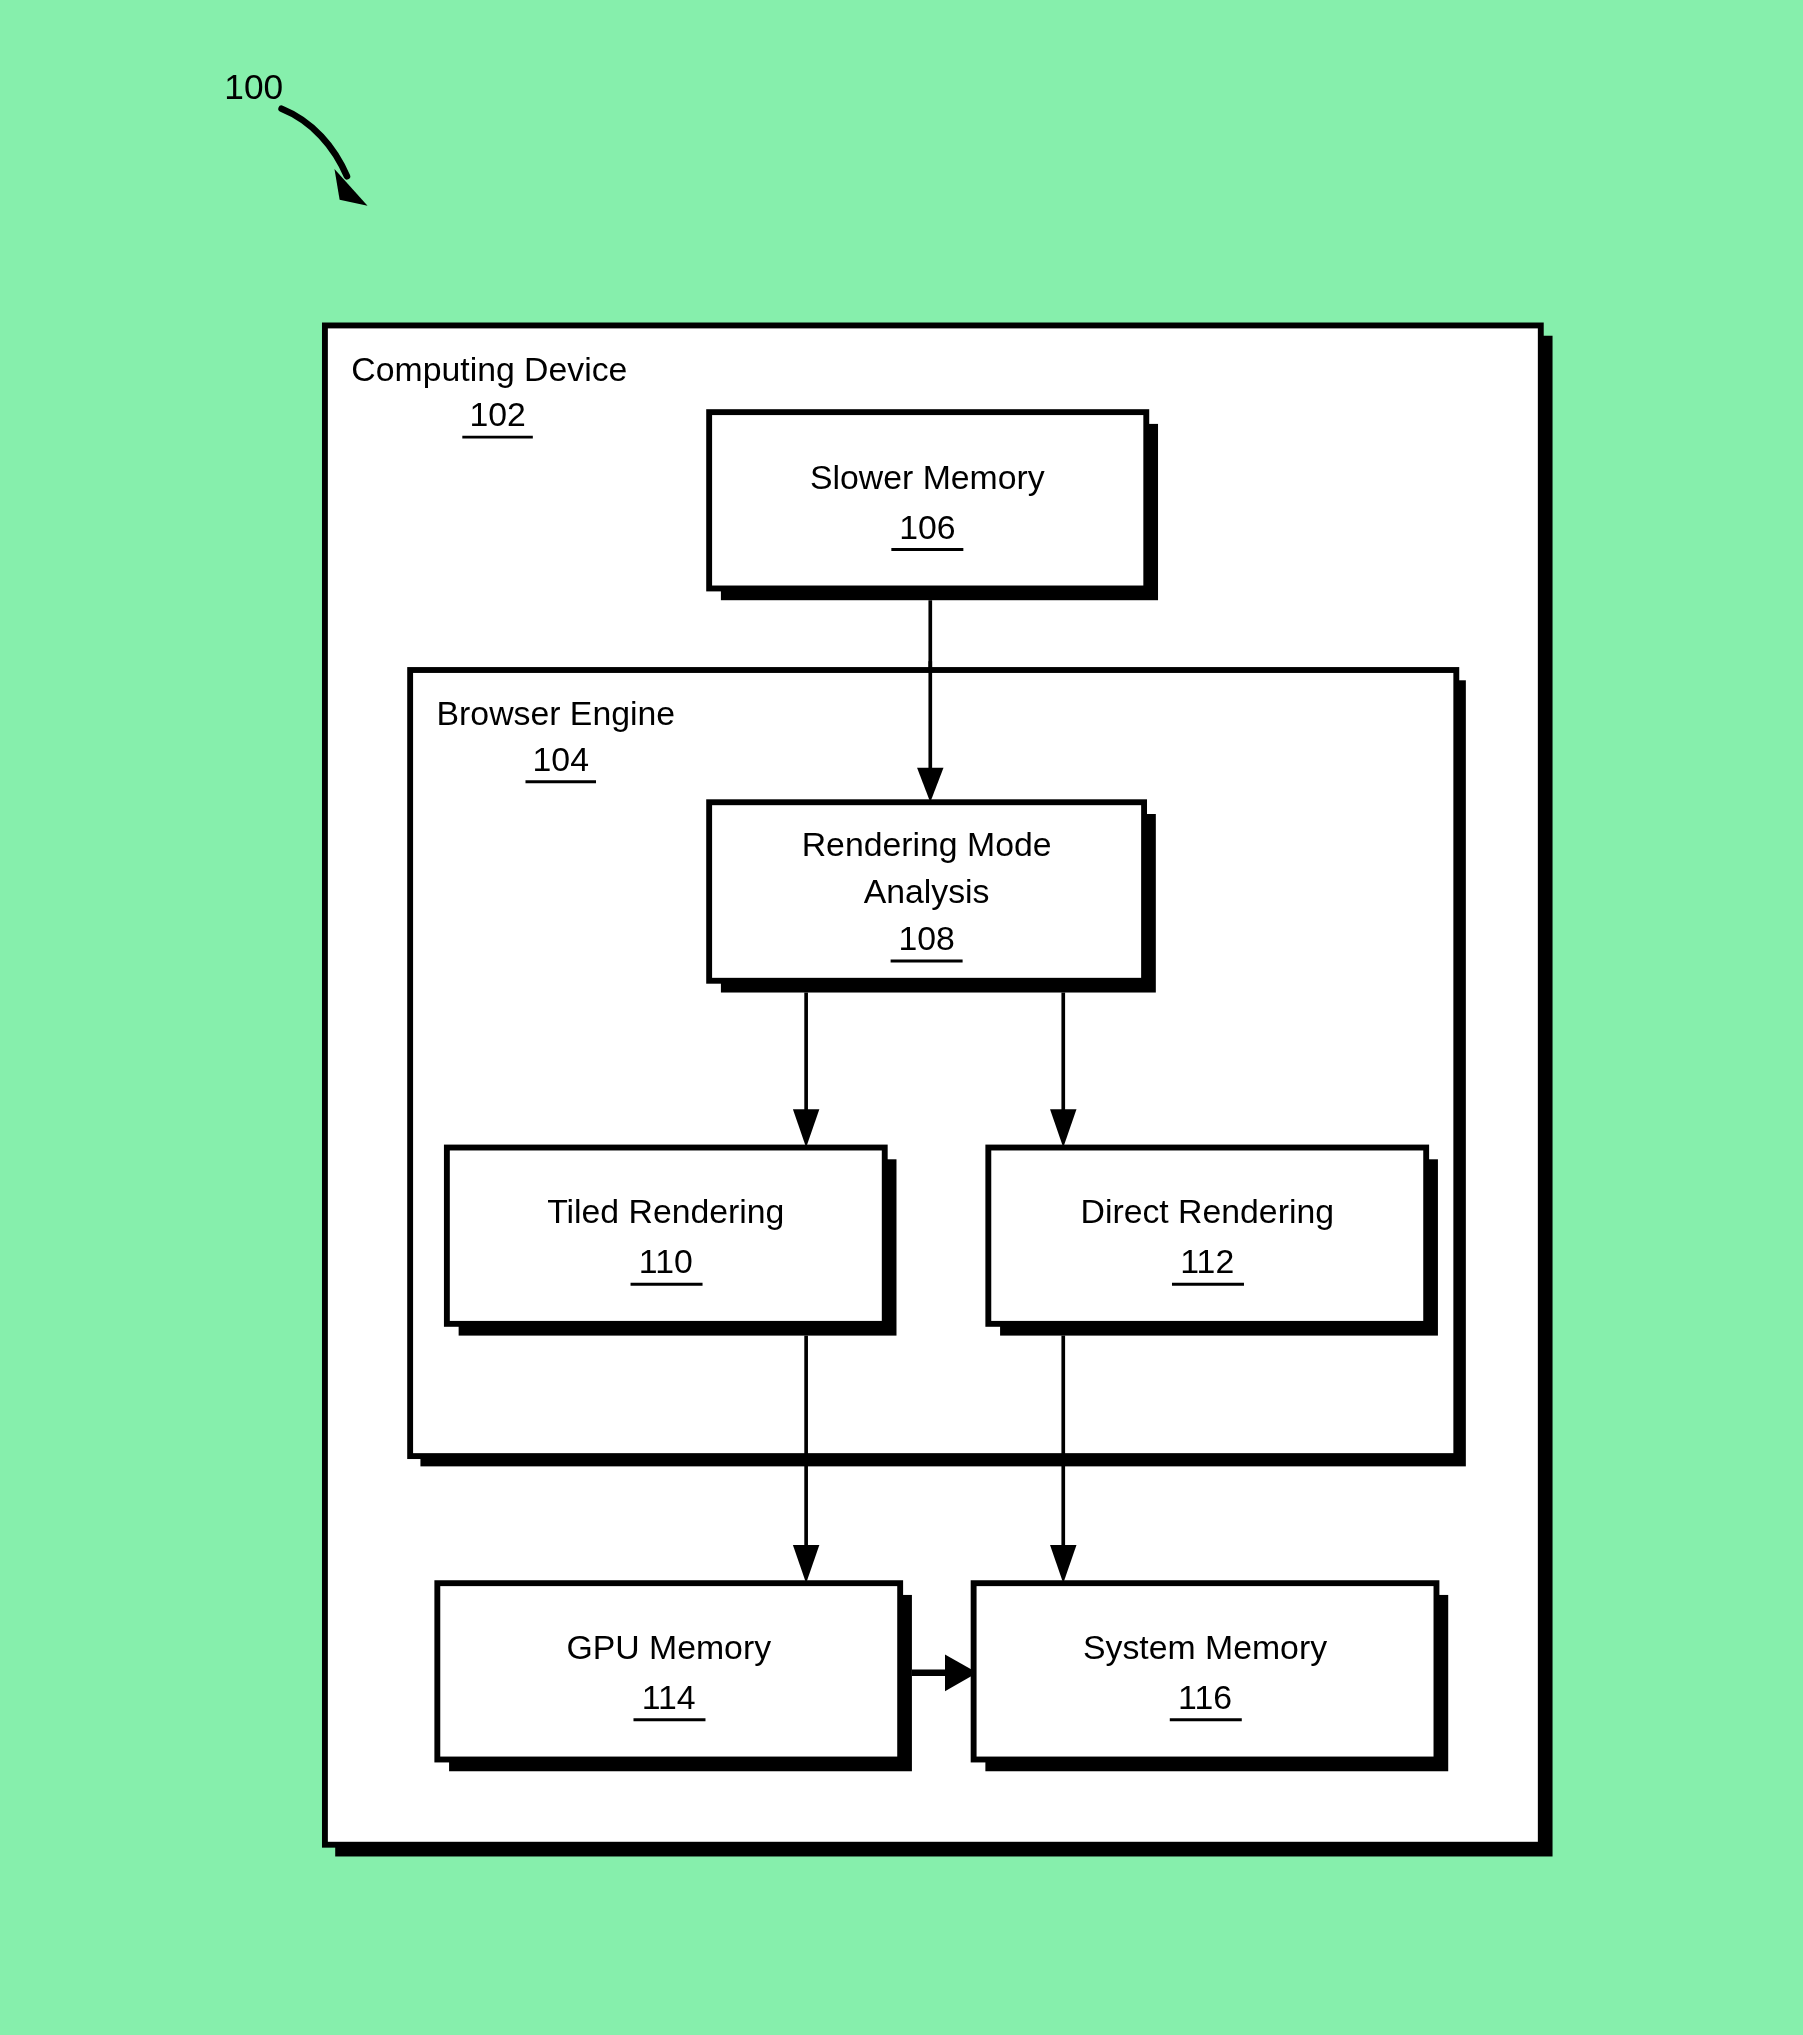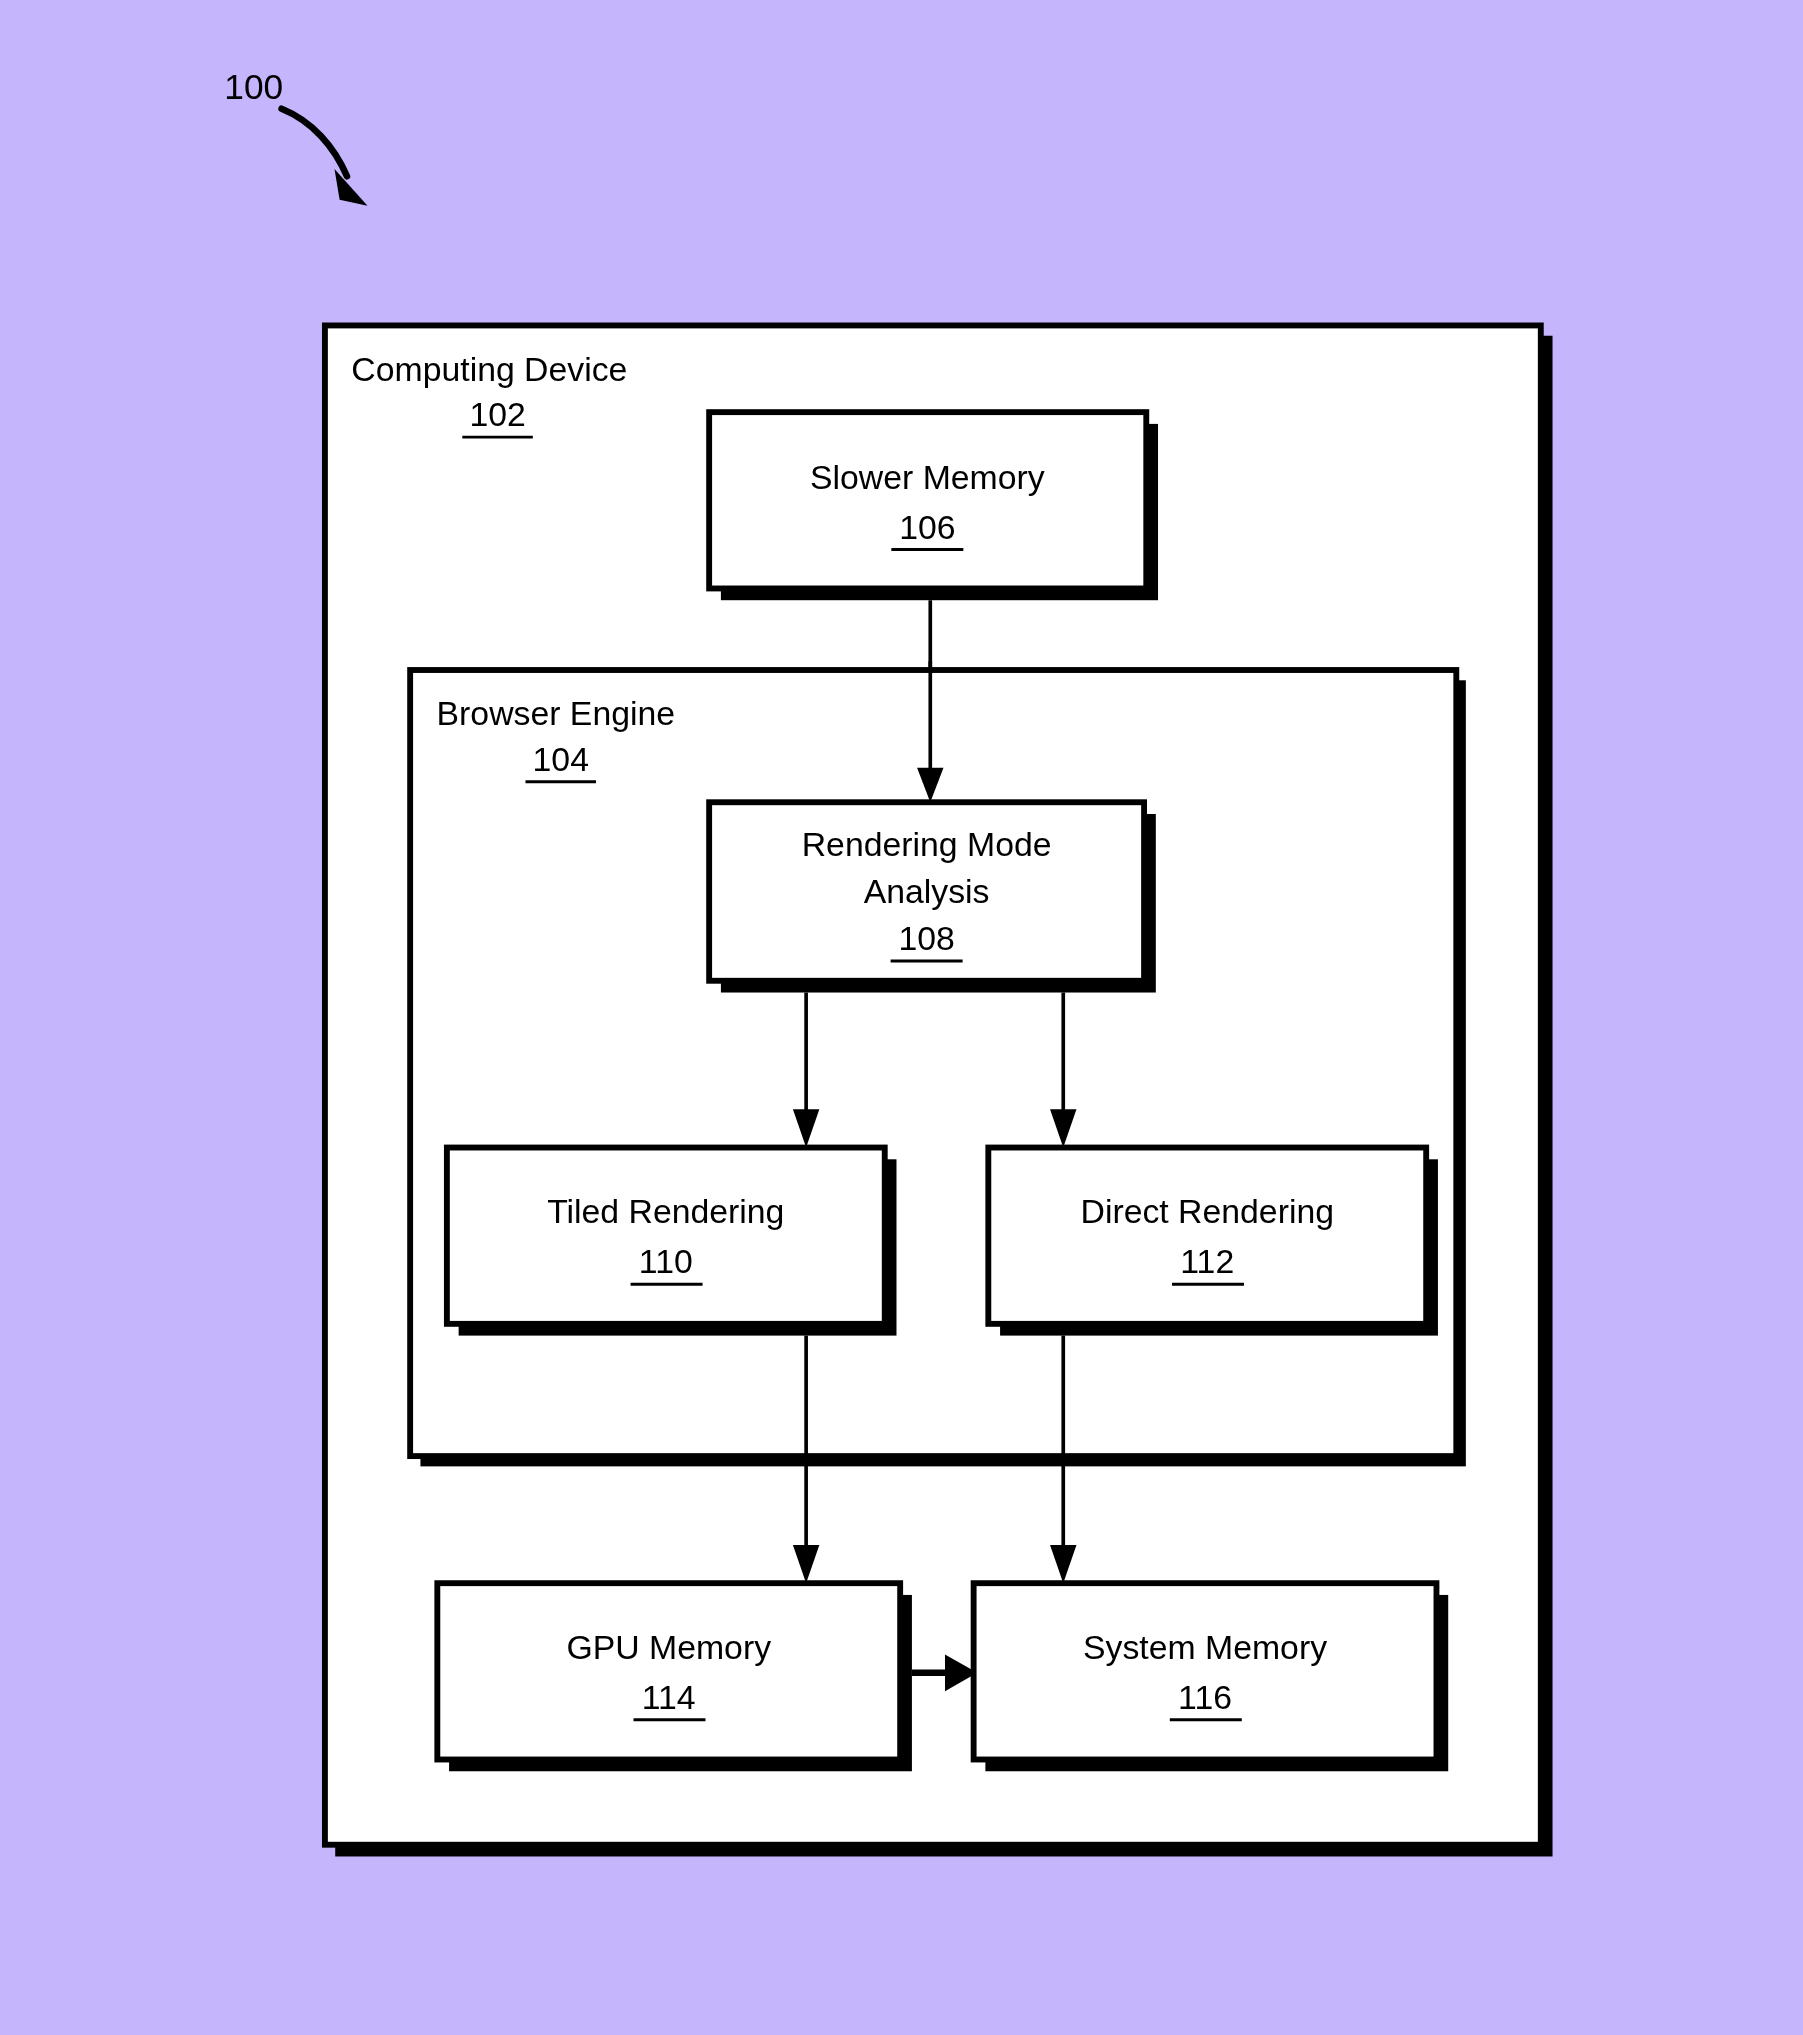--- a/index.html
+++ b/index.html
@@ -7,21 +7,21 @@
     padding: 0;
     background: #ffffff;
   }
   body {
     font-family: "Liberation Sans", sans-serif;
   }
   #figure-root {
     position: relative;
     width: 1804px;
     height: 2035px;
-    background: #c4b5fd;
+    background: #86efac;
     overflow: hidden;
   }
   svg.diagram {
     position: absolute;
     top: 0;
     left: 0;
     width: 1804px;
     height: 2035px;
   }
   .box-fill { fill: #ffffff; }

